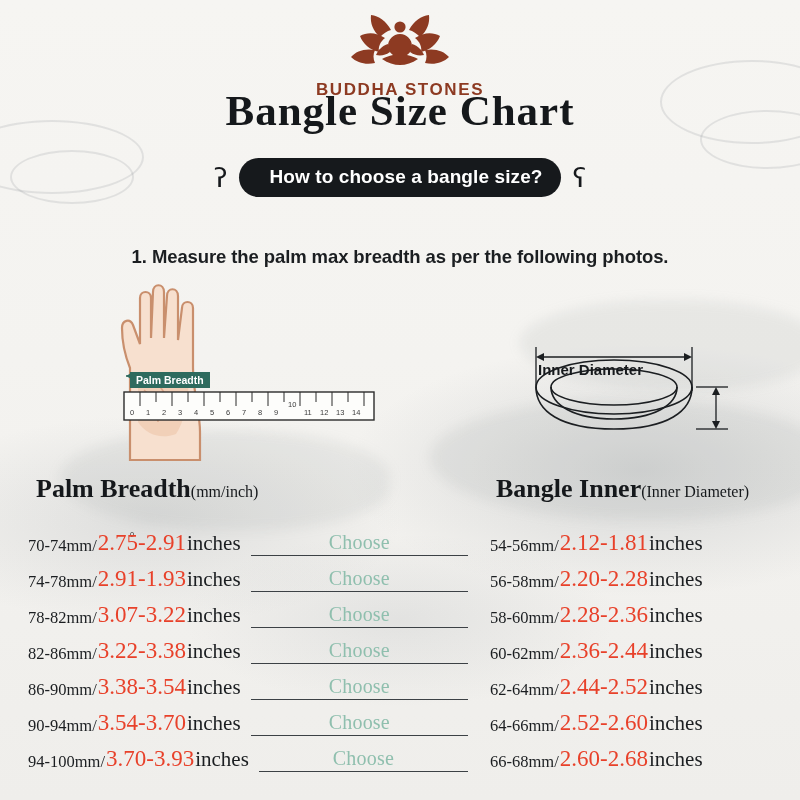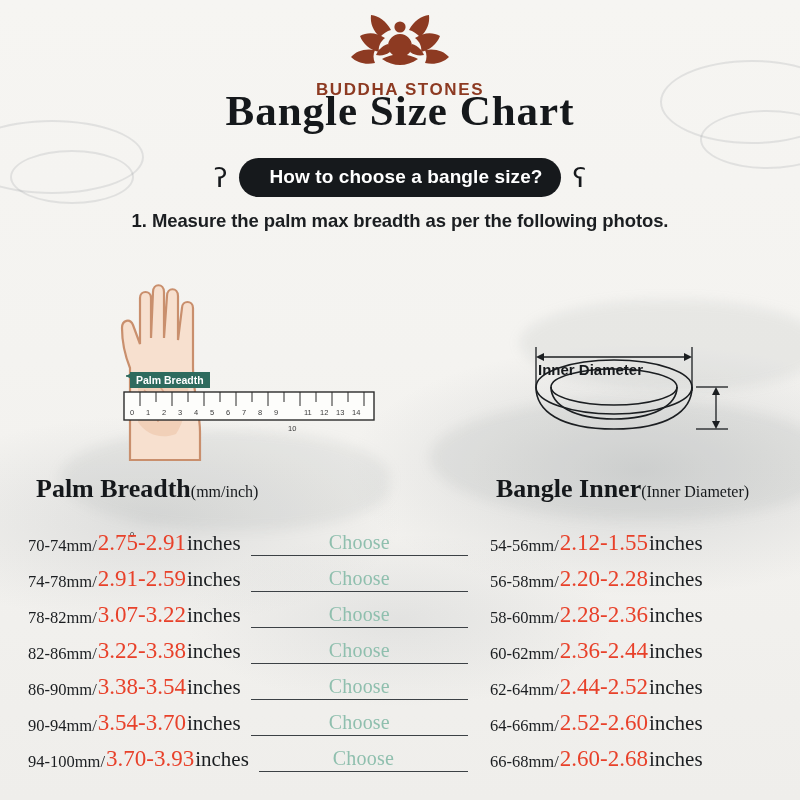--- a/index.html
+++ b/index.html
@@ -104,20 +104,21 @@
     left: 0;
     width: 800px;
     text-align: center;
   }
   .instructions div {
     font-size: 18.5px;
     font-weight: bold;
     color: #1b1e21;
     line-height: 1.55;
     letter-spacing: -0.1px;
+    margin-top: 36px;
   }
 
   
   .hand-area { position: absolute; left: 60px; top: 272px; width: 330px; height: 190px; }
   .ruler-num {
     position: absolute;
     font-size: 7.5px;
     color: #3a3a3a;
     font-family: "Liberation Sans", sans-serif;
   }
@@ -299,21 +300,21 @@
     <span class="ruler-num" style="left:70px;  top:136px;">0</span>
     <span class="ruler-num" style="left:86px;  top:136px;">1</span>
     <span class="ruler-num" style="left:102px; top:136px;">2</span>
     <span class="ruler-num" style="left:118px; top:136px;">3</span>
     <span class="ruler-num" style="left:134px; top:136px;">4</span>
     <span class="ruler-num" style="left:150px; top:136px;">5</span>
     <span class="ruler-num" style="left:166px; top:136px;">6</span>
     <span class="ruler-num" style="left:182px; top:136px;">7</span>
     <span class="ruler-num" style="left:198px; top:136px;">8</span>
     <span class="ruler-num" style="left:214px; top:136px;">9</span>
-    <span class="ruler-num" style="left:228px; top:152px;text-align:center;">10</span>
+    <span class="ruler-num" style="left:228px; top:128px;text-align:center;">10</span>
     <span class="ruler-num" style="left:244px; top:136px;">11</span>
     <span class="ruler-num" style="left:260px; top:136px;">12</span>
     <span class="ruler-num" style="left:276px; top:136px;">13</span>
     <span class="ruler-num" style="left:292px; top:136px;">14</span>
   </div>
 
   <div class="bangle-area">
     <div class="inner-dia-label">Inner Diameter</div>
     <svg width="280" height="150" viewBox="0 0 280 150">
 
@@ -353,21 +354,21 @@
     <div class="row">
       <span class="mm">70-74mm/</span>
       <span class="inch-val">2.75-2.91</span>
       <span class="inch-unit">inches</span>
       <span class="choose-cell">
           <a class="choose-link" href="#">Choose</a>
         </span>
     </div>
     <div class="row">
       <span class="mm">74-78mm/</span>
-      <span class="inch-val">2.91-2.59</span>
+      <span class="inch-val">2.91-1.93</span>
       <span class="inch-unit">inches</span>
       <span class="choose-cell">
           <a class="choose-link" href="#">Choose</a>
         </span>
     </div>
     <div class="row">
       <span class="mm">78-82mm/</span>
       <span class="inch-val">3.07-3.22</span>
       <span class="inch-unit">inches</span>
       <span class="choose-cell">
@@ -404,21 +405,21 @@
       <span class="inch-unit">inches</span>
       <span class="choose-cell">
           <a class="choose-link" href="#">Choose</a>
         </span>
     </div>
   </div>
 
   <div class="table" id="table-right" style="width:300px;">
     <div class="row">
       <span class="mm">54-56mm/</span>
-      <span class="inch-val">2.12-1.55</span>
+      <span class="inch-val">2.12-1.81</span>
       <span class="inch-unit">inches</span>
     </div>
     <div class="row">
       <span class="mm">56-58mm/</span>
       <span class="inch-val">2.20-2.28</span>
       <span class="inch-unit">inches</span>
     </div>
     <div class="row">
       <span class="mm">58-60mm/</span>
       <span class="inch-val">2.28-2.36</span>

